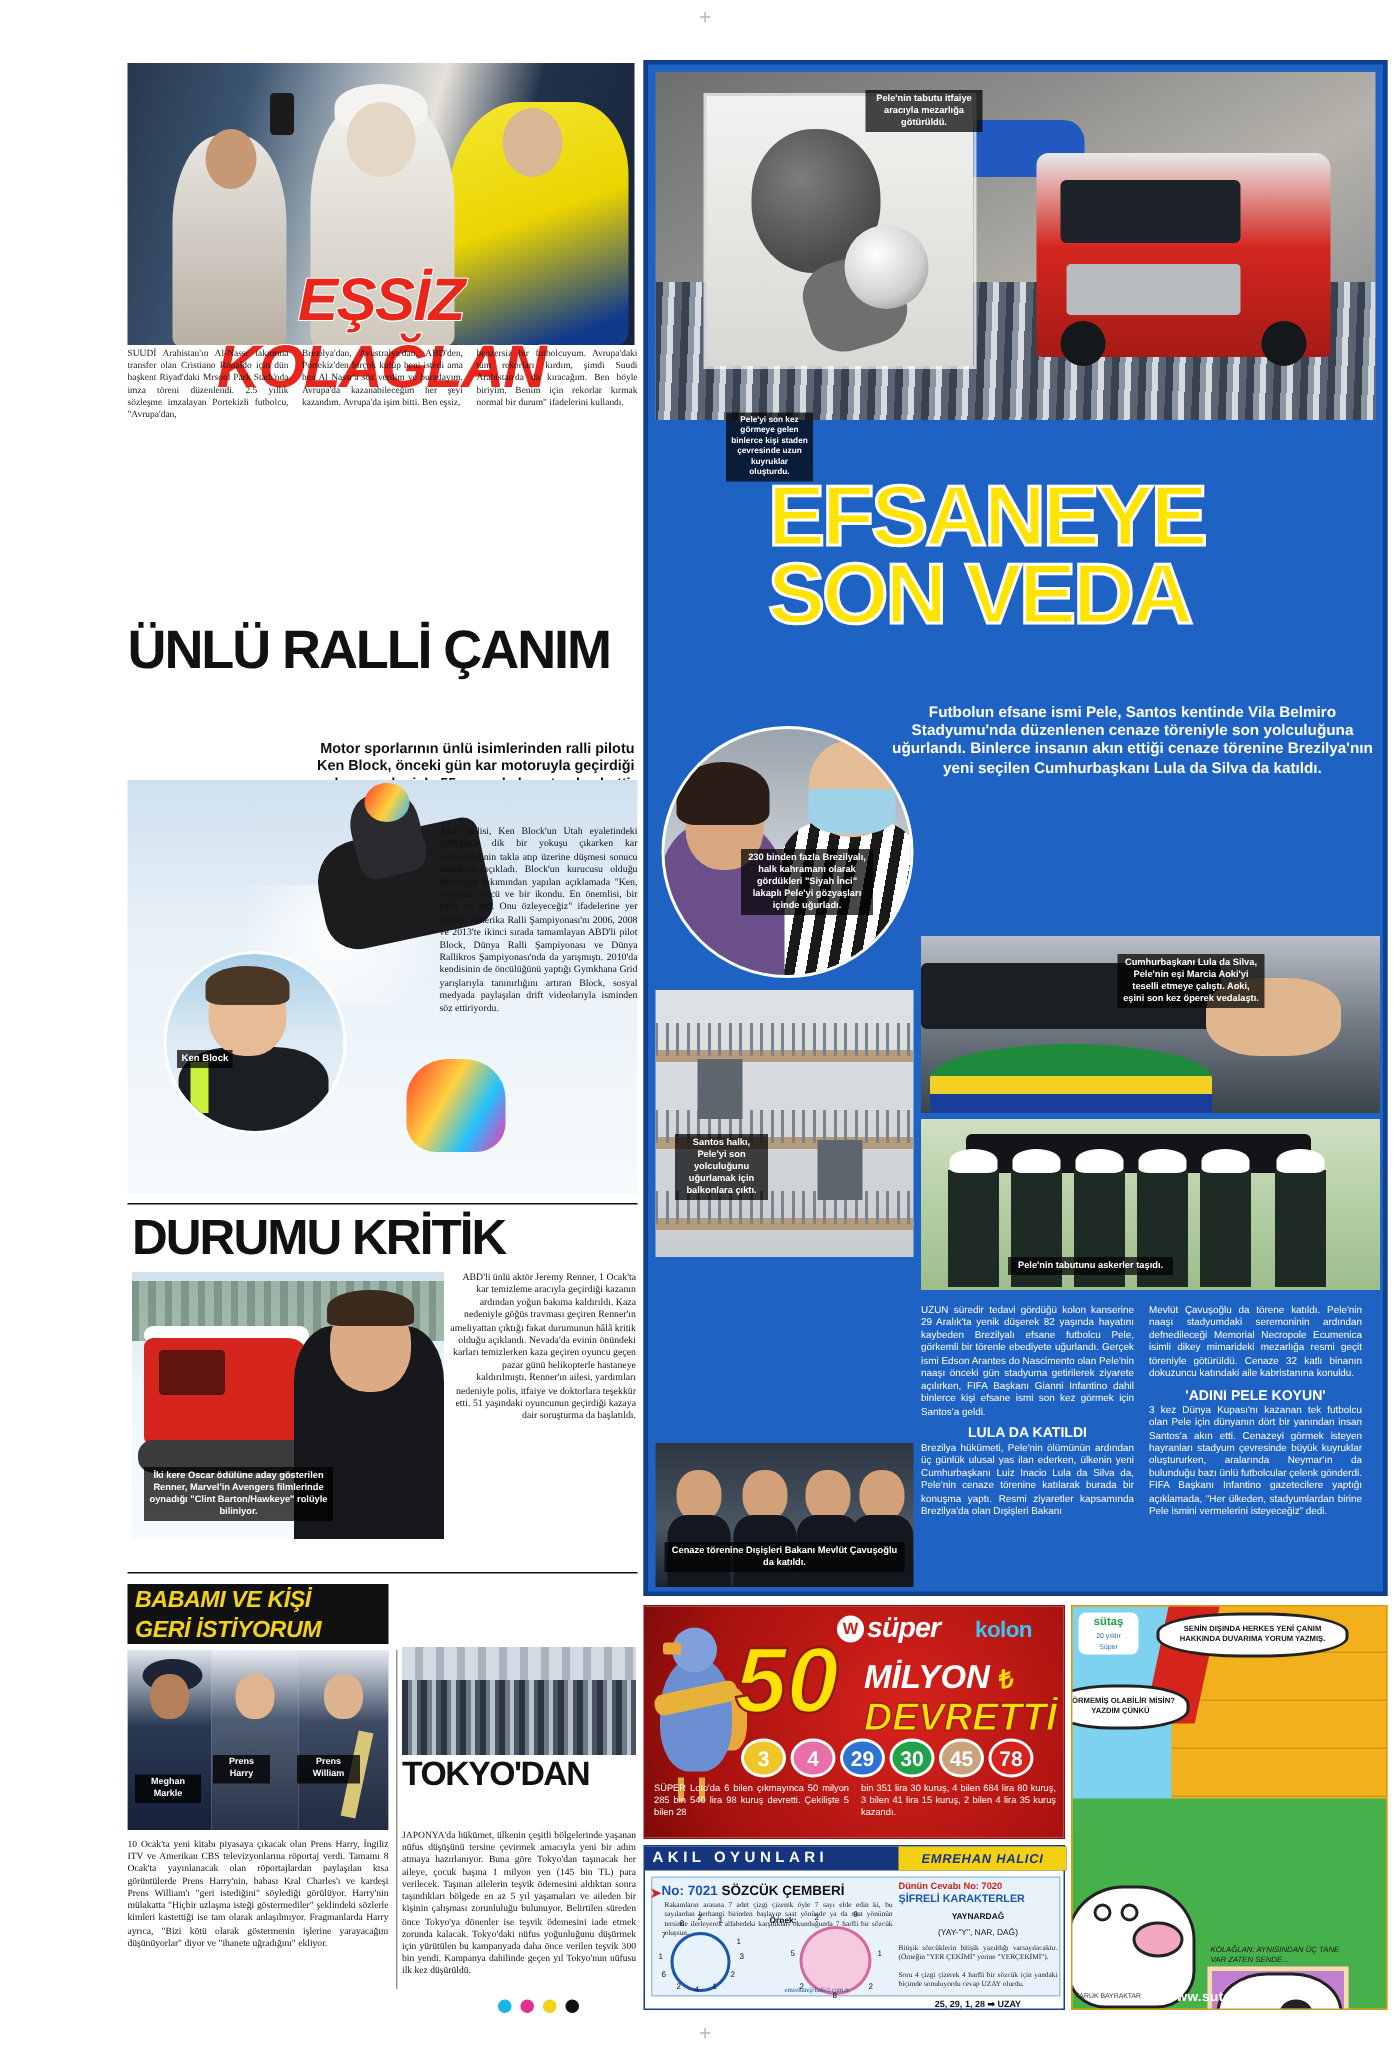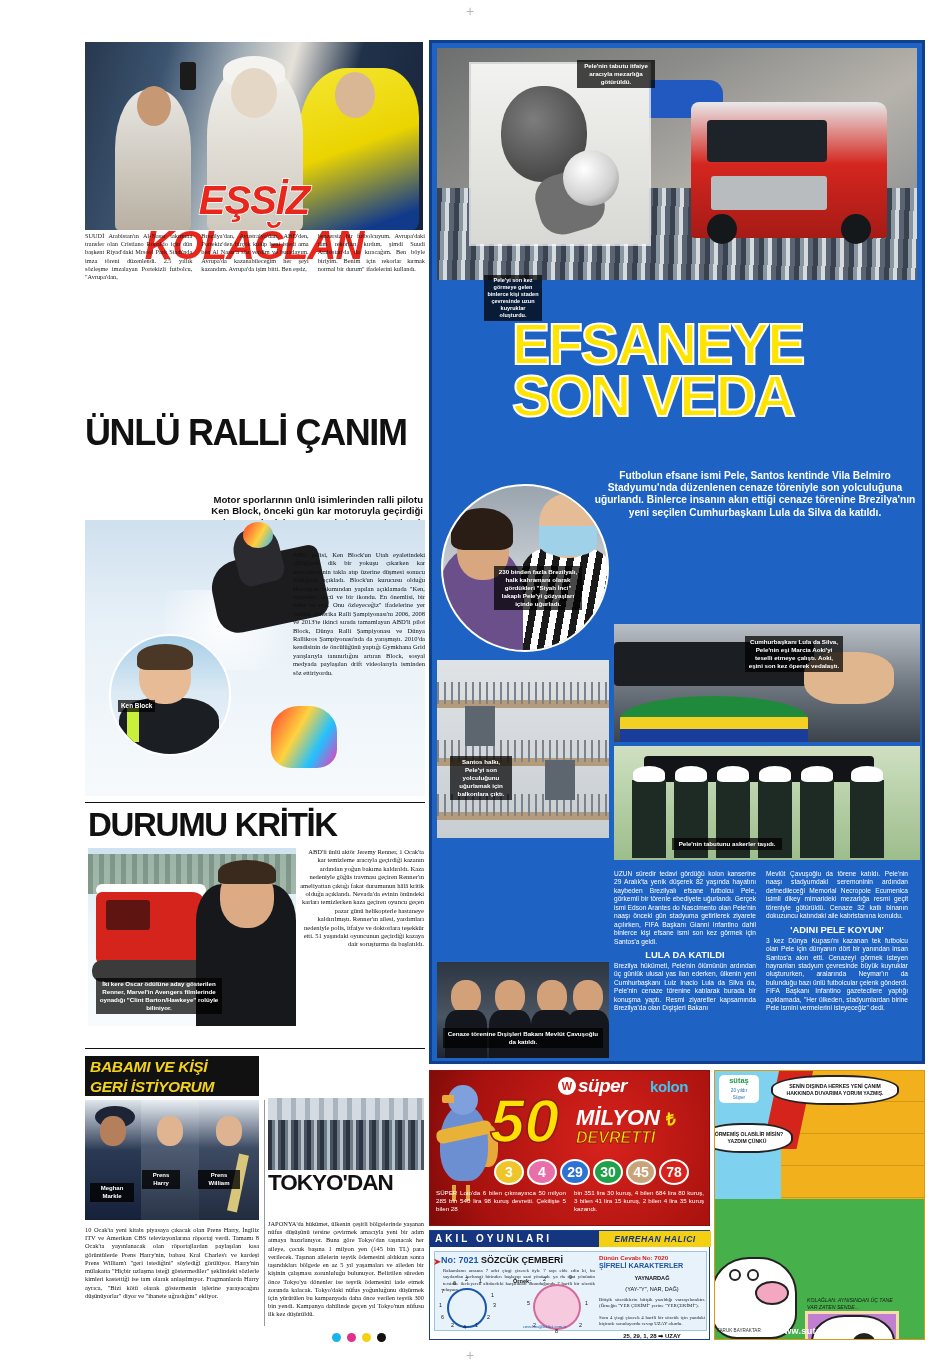--- a/index.html
+++ b/index.html
@@ -358,21 +358,21 @@
   #loto-bird .leg { position:absolute; bottom: 8px; width: 4px; height: 16px; background:#e2a33a; }
 
   #loto-logo { position:absolute; left: 128px; top: 4px; width: 140px; height: 24px; }
   #loto-logo .w { position:absolute; left: 0; top: 2px; width: 18px; height: 18px; border-radius: 50%; background:#fff; color:#c8211c; font-family:"Liberation Sans",sans-serif; font-weight:900; font-size: 11px; text-align:center; line-height:18px; }
   #loto-logo .super { position:absolute; left: 20px; top: 0; font-family:"Liberation Sans",sans-serif; font-weight:900; font-style:italic; font-size: 19px; color:#fff; letter-spacing:-.6px; }
   #loto-logo .loto { position:absolute; left: 92px; top: 3px; font-family:"Liberation Sans",sans-serif; font-weight:900; font-size: 15px; color:#3fc4ef; letter-spacing:-.4px; }
 
   #loto-50 { position:absolute; left: 60px; top: 22px; font-family:"Liberation Sans",sans-serif; font-weight:900; font-style:italic; font-size: 62px; line-height: .9; color:#ffe000; -webkit-text-stroke: 1.6px #8c1a12; }
   #loto-milyon { position:absolute; left: 146px; top: 34px; font-family:"Liberation Sans",sans-serif; font-weight:900; font-style:italic; font-size: 22px; color:#fff; }
   #loto-tl { position:absolute; left: 236px; top: 36px; font-family:"Liberation Sans",sans-serif; font-weight:900; font-size: 17px; color:#ffe000; }
-  #loto-devretti { position:absolute; left: 146px; top: 58px; font-family:"Liberation Sans",sans-serif; font-weight:900; font-style:italic; font-size: 16px; color:#ffe000; -webkit-text-stroke: .8px #8c1a12; }
+  #loto-devretti { position:absolute; left: 146px; top: 58px; font-family:"Liberation Sans",sans-serif; font-weight:900; font-style:italic; font-size: 26px; color:#ffe000; -webkit-text-stroke: .8px #8c1a12; }
 
   #loto-balls { position:absolute; left: 64px; top: 88px; display:flex; gap: 3px; }
   .ball { width: 30px; height: 26px; border-radius: 50%; display:flex; align-items:center; justify-content:center;
     font-family:"Liberation Sans",sans-serif; font-weight:900; font-size: 14px; color:#fff;
     border: 2px solid #fff; }
   #loto-note { position:absolute; left: 6px; top: 118px; width: 268px; column-count: 2; column-gap: 8px;
     font-family:"Liberation Sans",sans-serif; font-size: 6.2px; line-height: 1.3; color:#fff; text-align: justify; }
 
   
   #akil-box { left: 429px; top: 1230px; width: 281px; height: 110px; background: #fff; border: 1px solid #1b3f8f; }

